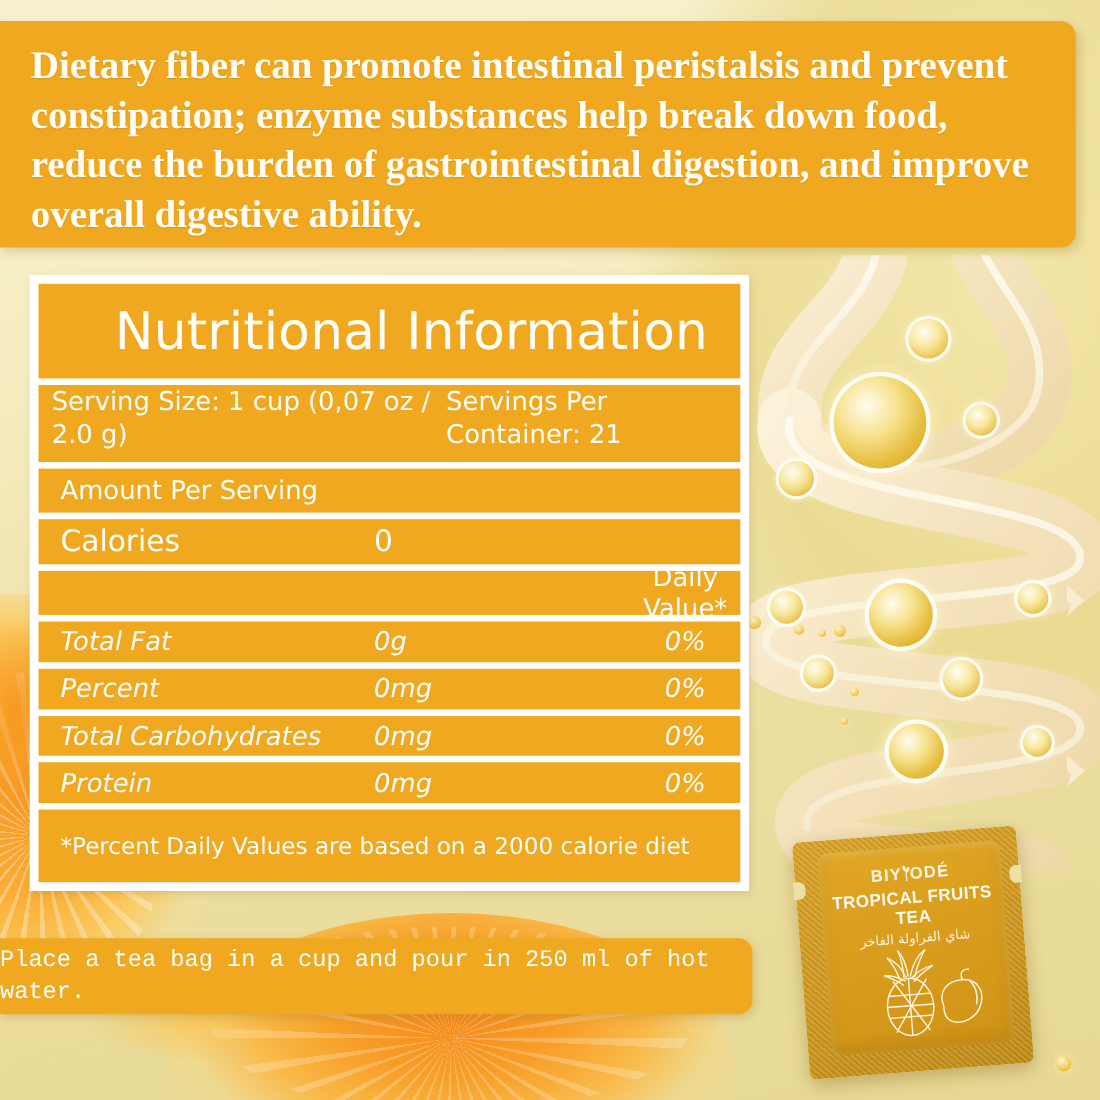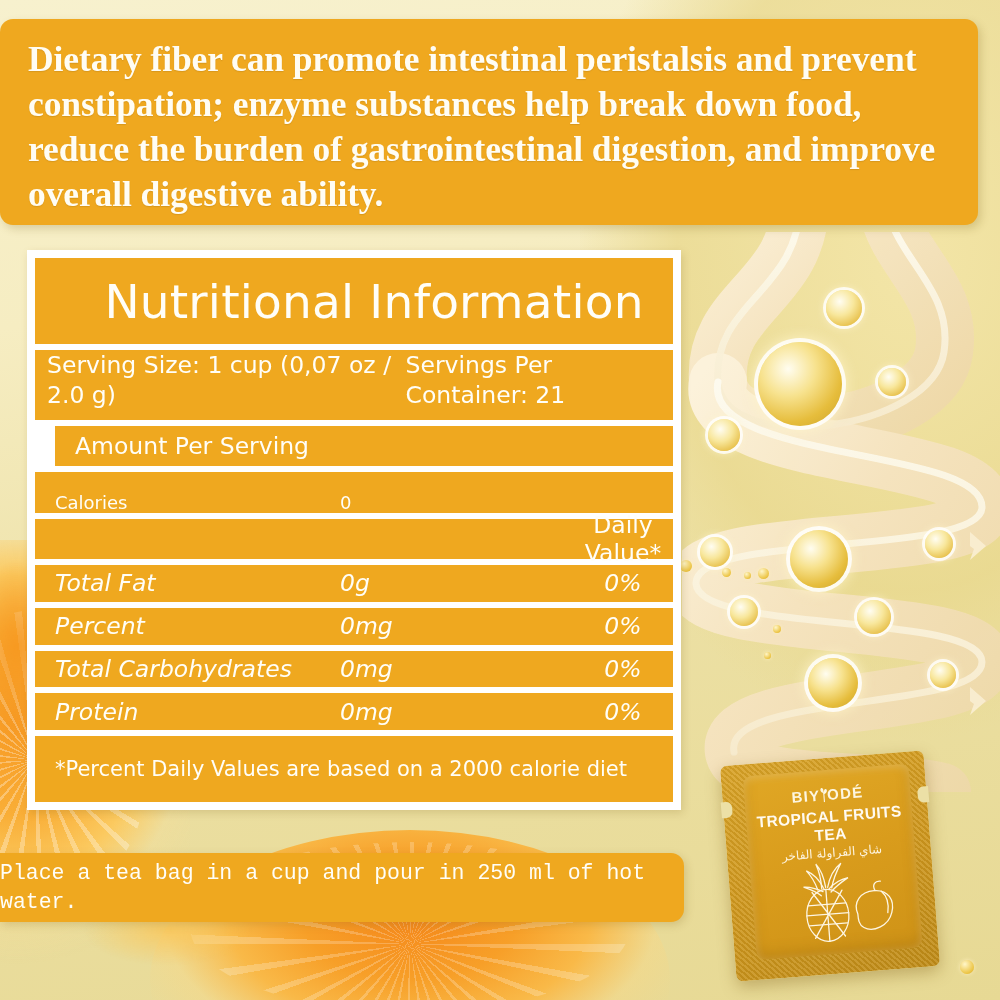--- a/index.html
+++ b/index.html
@@ -132,21 +132,20 @@
     left: 0;
     top: 19px;
     width: 978px;
     height: 206px;
     background: #efa81f;
     border-top-right-radius: 14px;
     border-bottom-right-radius: 14px;
     box-shadow: 3px 4px 9px rgba(120,90,20,0.22);
     box-sizing: border-box;
     padding: 18px 26px 0 28px;
-    border-radius: 13px;
   }
   .top-banner p {
     margin: 0;
     font-family: "Liberation Serif", "DejaVu Serif", serif;
     font-weight: bold;
     font-size: 35.5px;
     line-height: 45px;
     color: #fffdf4;
     letter-spacing: -0.1px;
     text-shadow: 0 1px 1px rgba(150,105,15,0.25);
@@ -204,26 +203,24 @@
     flex-direction: row;
     align-items: flex-start;
     justify-content: center;
     font-size: 23.5px;
     line-height: 30px;
     padding-left: 12px;
   }
   .row-amount {
     height: 44px;
     font-size: 23.5px;
-    margin-left: 20px;
   }
   .row-calories {
     height: 44px;
-    font-size: 18px;
-    align-items: flex-end;
+    font-size: 27px;
   }
   .row-dvhdr {
     height: 44px;
     font-size: 23.5px;
   }
   .row-item {
     height: 40px;
     font-size: 23.5px;
     font-style: italic;
   }

